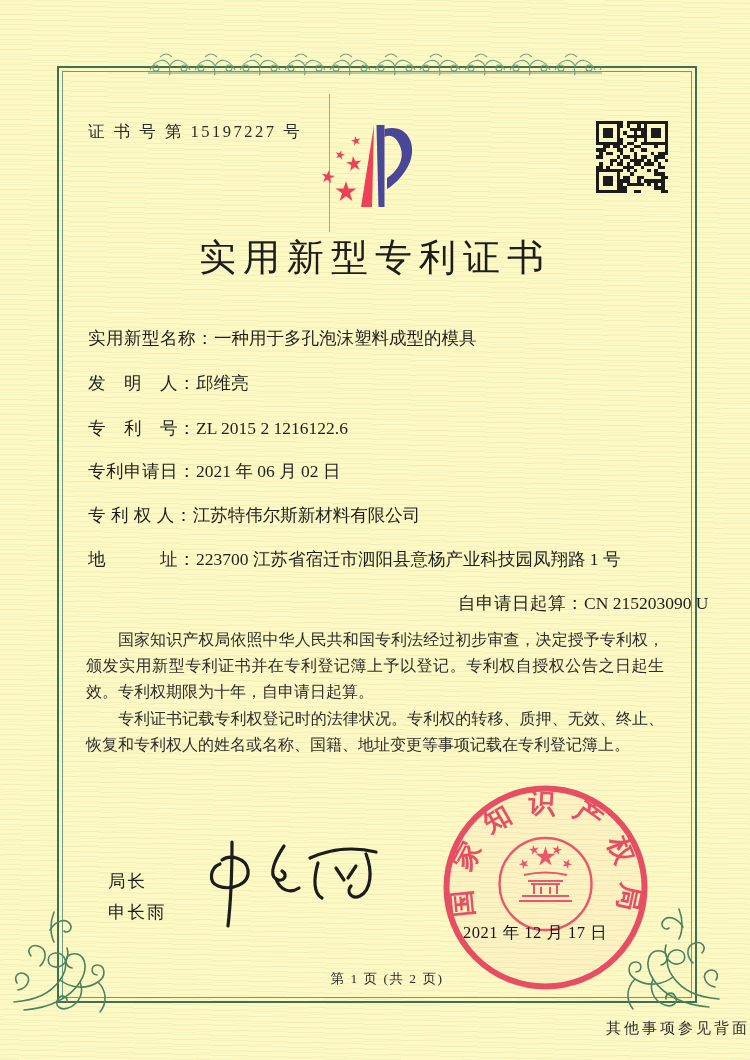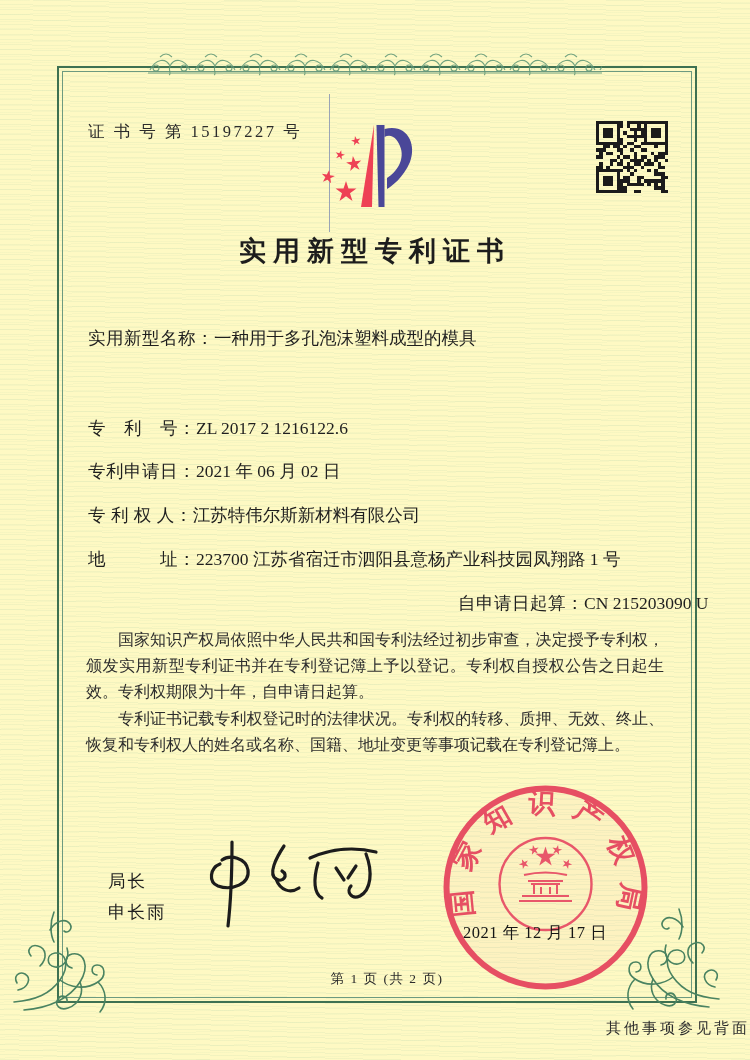--- a/index.html
+++ b/index.html
@@ -15,21 +15,21 @@
       repeating-linear-gradient(1.5deg, rgba(130,185,155,.10) 0 1px, transparent 1px 5px),
       repeating-linear-gradient(-1.5deg, rgba(130,185,155,.06) 0 1px, transparent 1px 7px);
   }
   .frame{position:absolute;left:57px;top:66px;width:636px;height:933px;border:2px solid #3e7152;}
   .frame-inner{position:absolute;inset:3px;border:1px solid #6d9a80;}
   .abs{position:absolute;}
   .cert-no{left:88px;top:121px;font-size:16.5px;letter-spacing:2.5px;color:#2b2b2b;}
   .qr{left:596px;top:121px;width:72px;height:72px;}
   .qr svg rect{fill:#1b1b1b;}
   .logo{left:303px;top:92px;}
-  .title{left:0;right:0;top:233px;text-align:center;font-size:27px;font-weight:bold;
+  .title{left:0;right:0;top:233px;text-align:center;font-size:37px;font-weight:normal;
          letter-spacing:7px;color:#1d1d1d;}
   .frow{position:absolute;left:88px;white-space:nowrap;font-size:17.5px;color:#1f1f1f;}
   .frow .lab{letter-spacing:.5px;margin-top:32px;}
   .r1{top:326px}.r2{top:371px}.r3{top:416px}.r4{top:459px}.r5{top:503px}.r6{top:547px}.r7{top:591px}
   .grant-no{position:absolute;left:370px;top:0;white-space:nowrap;}
   .paras{left:86px;top:627px;width:578px;}
   .paras p{margin:0;text-indent:2em;font-size:16px;line-height:1.64;text-align:justify;color:#2d2d2d;}
   .director{left:108px;top:866px;font-size:17.5px;color:#1f1f1f;line-height:1.75;letter-spacing:2px;}
   .sig{left:198px;top:838px;}
   .seal{left:438px;top:780px;}
@@ -347,21 +347,22 @@
         <rect x="8" y="20" width="1" height="1"></rect>
         <rect x="11" y="20" width="1" height="1"></rect>
         <rect x="12" y="20" width="1" height="1"></rect>
         <rect x="19" y="20" width="1" height="1"></rect>
         <rect x="20" y="20" width="1" height="1"></rect>
       </svg></div>
 
   <div class="abs title">实用新型专利证书</div>
 
   <div class="frow r1"><span class="lab">实用新型名称：</span><span>一种用于多孔泡沫塑料成型的模具</span></div>
-  <div class="frow r3"><span class="lab">专　利　号：</span><span>ZL 2017 2 1216122.6</span></div>
+  <div class="frow r2"><span class="lab">发　明　人：</span><span>邱维亮</span></div>
+  <div class="frow r3"><span class="lab">专　利　号：</span><span>ZL 2015 2 1216122.6</span></div>
   <div class="frow r4"><span class="lab">专利申请日：</span><span>2021 年 06 月 02 日</span></div>
   <div class="frow r5"><span class="lab">专 利 权 人：</span><span>江苏特伟尔斯新材料有限公司</span></div>
   <div class="frow r6"><span class="lab">地　　　址：</span><span>223700 江苏省宿迁市泗阳县意杨产业科技园凤翔路 1 号</span></div>
   <div class="frow r7">
     <span class="grant-no"><span class="lab">自申请日起算：</span><span>CN 215203090 U</span></span>
   </div>
 
   <div class="abs director">
     <div>局长</div>
     <div>申长雨</div>

